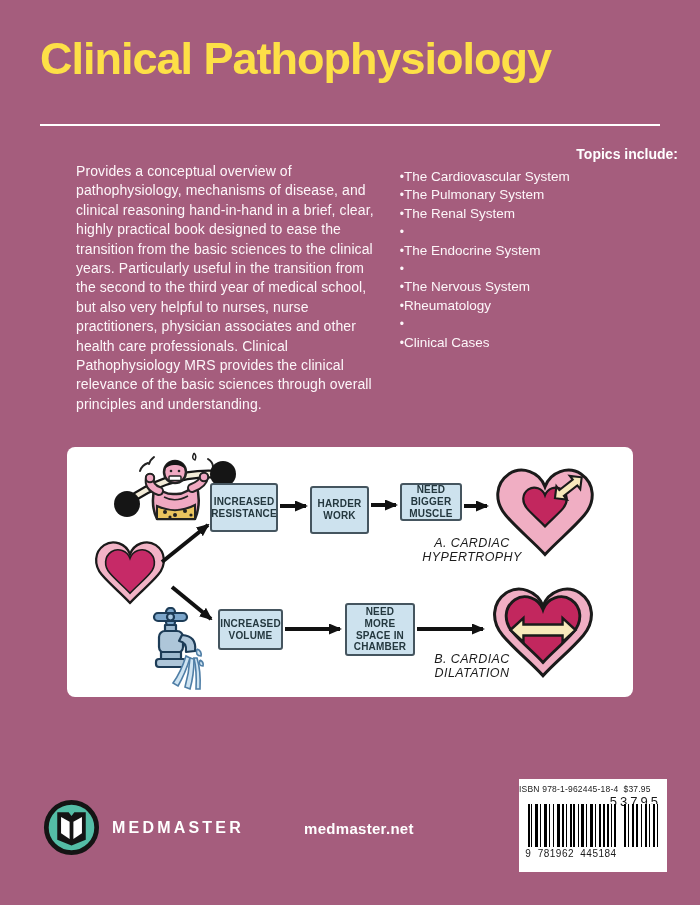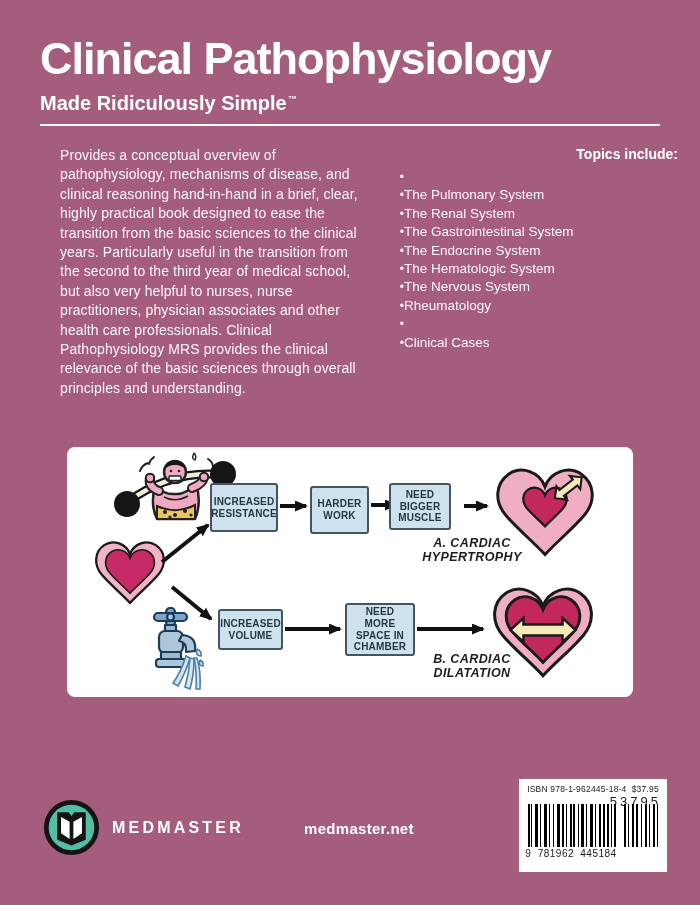--- a/index.html
+++ b/index.html
@@ -1,59 +1,59 @@
 <!DOCTYPE html>
 <html><head>
 <meta charset="utf-8">
 <style>
   html,body{margin:0;padding:0;}
   body{width:700px;height:905px;background:#a55d7d;font-family:"Liberation Sans",sans-serif;overflow:hidden;}
   .cover{position:relative;width:700px;height:905px;background:#a55d7d;color:#fff;}
 
   
-  .title{position:absolute;left:40px;top:36px;font-size:45px;font-weight:bold;letter-spacing:-1px;line-height:1;color:#ffffff;margin:0;}
+  .title{position:absolute;left:40px;top:36px;font-size:45px;font-weight:bold;letter-spacing:-1px;line-height:1;color:#fde047;margin:0;}
   .subtitle-row{position:absolute;left:40px;top:92px;font-size:20px;font-weight:bold;color:#fff;}
   .subtitle-row sup{font-size:9px;vertical-align:super;margin-left:1px;}
   .rule{position:absolute;left:40px;top:124px;width:620px;height:2px;background:#fff;}
 
   
-  .description{position:absolute;left:60px;top:146px;width:308px;font-size:14px;line-height:19.4px;letter-spacing:.1px;color:#fdf6f9;margin:0;}
+  .description{position:absolute;left:60px;top:146px;width:308px;font-size:14px;line-height:19.4px;letter-spacing:.1px;color:#fdf6f9;margin:16px;}
   .topics{position:absolute;left:388px;top:146px;width:290px;text-align:right;}
   .topics-heading{font-size:14px;font-weight:bold;margin:0 0 6px 0;color:#fff;}
   .topics-list{list-style:none;margin:0;padding:0;}
   .topic-item{display:flex;font-size:13.5px;line-height:18.4px;color:#fdf6f9;}
   .topic-item .bullet{width:11px;margin-left:5px;flex:0 0 auto;font-size:12px;}
 
   
   .panel{position:absolute;left:67px;top:447px;width:566px;height:250px;background:#fff;border-radius:8px;}
   .panel svg{position:absolute;display:block;}
   .arrows{left:0;top:0;width:566px;height:250px;}
   .flow-box{position:absolute;background:#cde2ee;border:2px solid #45555f;border-radius:3px;display:flex;align-items:center;justify-content:center;
             text-align:center;font-weight:bold;font-size:10px;line-height:1.18;letter-spacing:.2px;color:#24383f;box-sizing:border-box;padding:2px;}
   .box-a1{left:143px;top:36px;width:68px;height:49px;}
   .box-a2{left:243px;top:39px;width:59px;height:48px;}
-  .box-a3{left:322px;top:36px;width:62px;height:47px;}
+  .box-a3{left:333px;top:36px;width:62px;height:38px;}
   .box-b1{left:151px;top:162px;width:65px;height:41px;}
   .box-b2{left:278px;top:156px;width:70px;height:53px;}
-  .flow-label{position:absolute;width:140px;text-align:center;font-weight:bold;font-style:italic;font-size:12.5px;line-height:1.1;letter-spacing:.4px;color:#1c1c1c;}
+  .flow-label{position:absolute;width:140px;text-align:center;font-weight:normal;font-style:italic;font-size:12.5px;line-height:1.1;letter-spacing:.4px;color:#1c1c1c;}
   .label-a{left:335px;top:90px;}
   .label-b{left:335px;top:206px;}
   .svg-weightlifter{left:45px;top:4px;width:126px;height:88px;}
   .svg-heart-src{left:25px;top:88px;width:76px;height:72px;}
   .svg-faucet{left:81px;top:160px;width:57px;height:88px;}
   .svg-heart-a{left:425px;top:13px;width:106px;height:100px;}
   .svg-heart-b{left:421px;top:133px;width:110px;height:100px;}
 
   
   .logo{position:absolute;left:43px;top:799px;width:57px;height:57px;}
   .brand{position:absolute;left:112px;top:819px;font-size:16px;font-weight:bold;letter-spacing:3.2px;color:#fff;}
   .website{position:absolute;left:304px;top:820px;font-size:15px;font-weight:bold;letter-spacing:.3px;color:#fff;}
 
   .barcode-box{position:absolute;left:519px;top:779px;width:148px;height:93px;background:#fff;color:#1a1a1a;}
-  .isbn-line{position:absolute;top:5px;left:0;right:0;text-align:center;font-size:8.5px;white-space:pre;letter-spacing:.2px;}
+  .isbn-line{position:absolute;top:5px;left:0;right:0;font-size:8.5px;white-space:pre;letter-spacing:.2px;}
   .price-code{position:absolute;top:15px;right:6px;font-size:13px;letter-spacing:3px;}
   .bars-main{position:absolute;left:9px;top:25px;width:88px;height:43px;
     background:linear-gradient(90deg,
       #000 0 2px,#fff 2px 3px,#000 3px 4px,#fff 4px 7px,#000 7px 10px,#fff 10px 12px,#000 12px 13px,#fff 13px 16px,
       #000 16px 19px,#fff 19px 21px,#000 21px 22px,#fff 22px 25px,#000 25px 26px,#fff 26px 29px,#000 29px 32px,#fff 32px 34px,
       #000 34px 36px,#fff 36px 38px,#000 38px 39px,#fff 39px 42px,#000 42px 44px,#fff 44px 45px,#000 45px 47px,#fff 47px 50px,
       #000 50px 51px,#fff 51px 53px,#000 53px 56px,#fff 56px 58px,#000 58px 59px,#fff 59px 62px,#000 62px 65px,#fff 65px 67px,
       #000 67px 68px,#fff 68px 71px,#000 71px 73px,#fff 73px 75px,#000 75px 77px,#fff 77px 79px,#000 79px 81px,#fff 81px 83px,
       #000 83px 84px,#fff 84px 86px,#000 86px 88px);}
   .bars-supp{position:absolute;left:105px;top:25px;width:37px;height:43px;
@@ -62,52 +62,48 @@
       #000 17px 18px,#fff 18px 21px,#000 21px 23px,#fff 23px 25px,#000 25px 26px,#fff 26px 29px,#000 29px 31px,#fff 31px 33px,
       #000 33px 34px,#fff 34px 37px);}
   .digits-main{position:absolute;left:0;top:69px;width:104px;text-align:center;font-size:10px;word-spacing:3px;letter-spacing:.5px;}
 </style>
 </head>
 <body>
 
 <div class="cover">
 
   <h1 class="title">Clinical Pathophysiology</h1>
-  <div class="subtitle-row">
-    <span>Made Ridiculously Simple</span><sup>™</sup>
-  </div>
   <div class="rule"></div>
 
   <p class="description">Provides a conceptual overview of pathophysiology, mechanisms of disease, and clinical reasoning hand-in-hand in a brief, clear, highly practical book designed to ease the transition from the basic sciences to the clinical years. Particularly useful in the transition from the second to the third year of medical school, but also very helpful to nurses, nurse practitioners, physician associates and other health care professionals. Clinical Pathophysiology MRS provides the clinical relevance of the basic sciences through overall principles and understanding.</p>
 
   <div class="topics">
     <div class="topics-heading">Topics include:</div>
     <ul class="topics-list">
       <li class="topic-item">
           <span class="bullet">•</span>
+          <span>The Cardiovascular System</span>
         </li>
       <li class="topic-item">
           <span class="bullet">•</span>
           <span>The Pulmonary System</span>
         </li>
       <li class="topic-item">
           <span class="bullet">•</span>
           <span>The Renal System</span>
         </li>
       <li class="topic-item">
           <span class="bullet">•</span>
-          <span>The Gastrointestinal System</span>
         </li>
       <li class="topic-item">
           <span class="bullet">•</span>
           <span>The Endocrine System</span>
         </li>
       <li class="topic-item">
           <span class="bullet">•</span>
-          <span>The Hematologic System</span>
         </li>
       <li class="topic-item">
           <span class="bullet">•</span>
           <span>The Nervous System</span>
         </li>
       <li class="topic-item">
           <span class="bullet">•</span>
           <span>Rheumatology</span>
         </li>
       <li class="topic-item">

